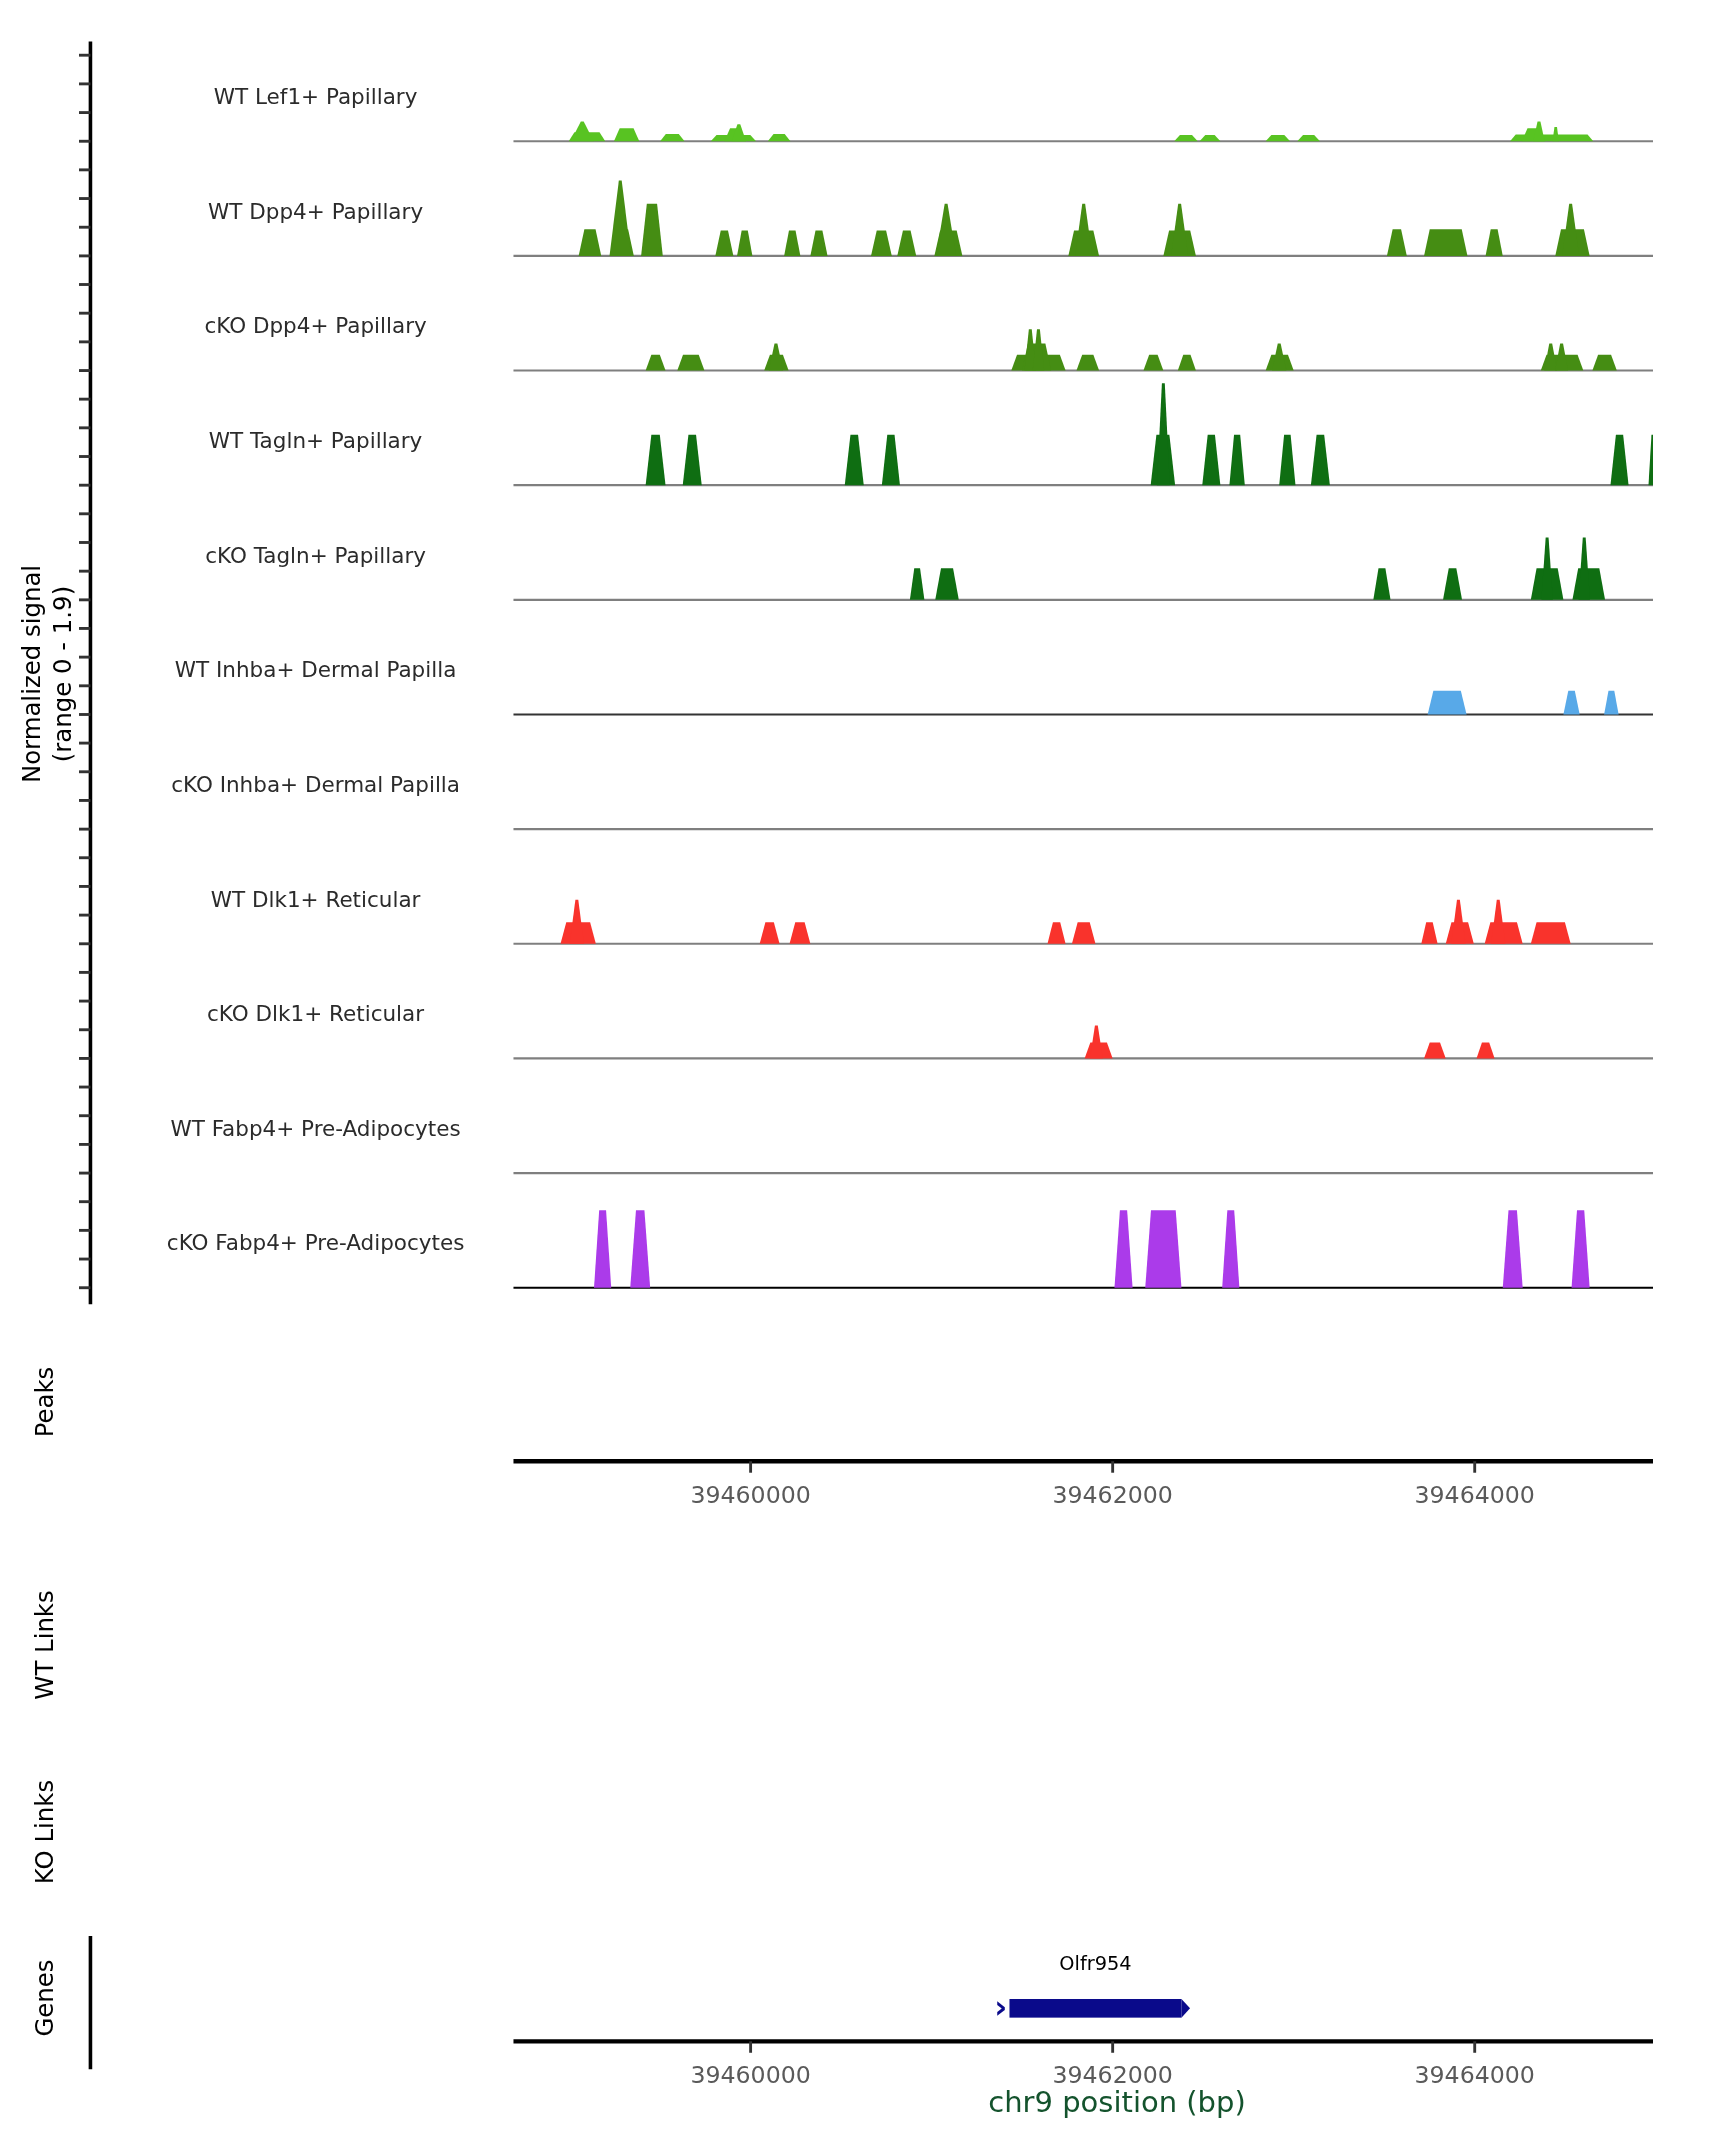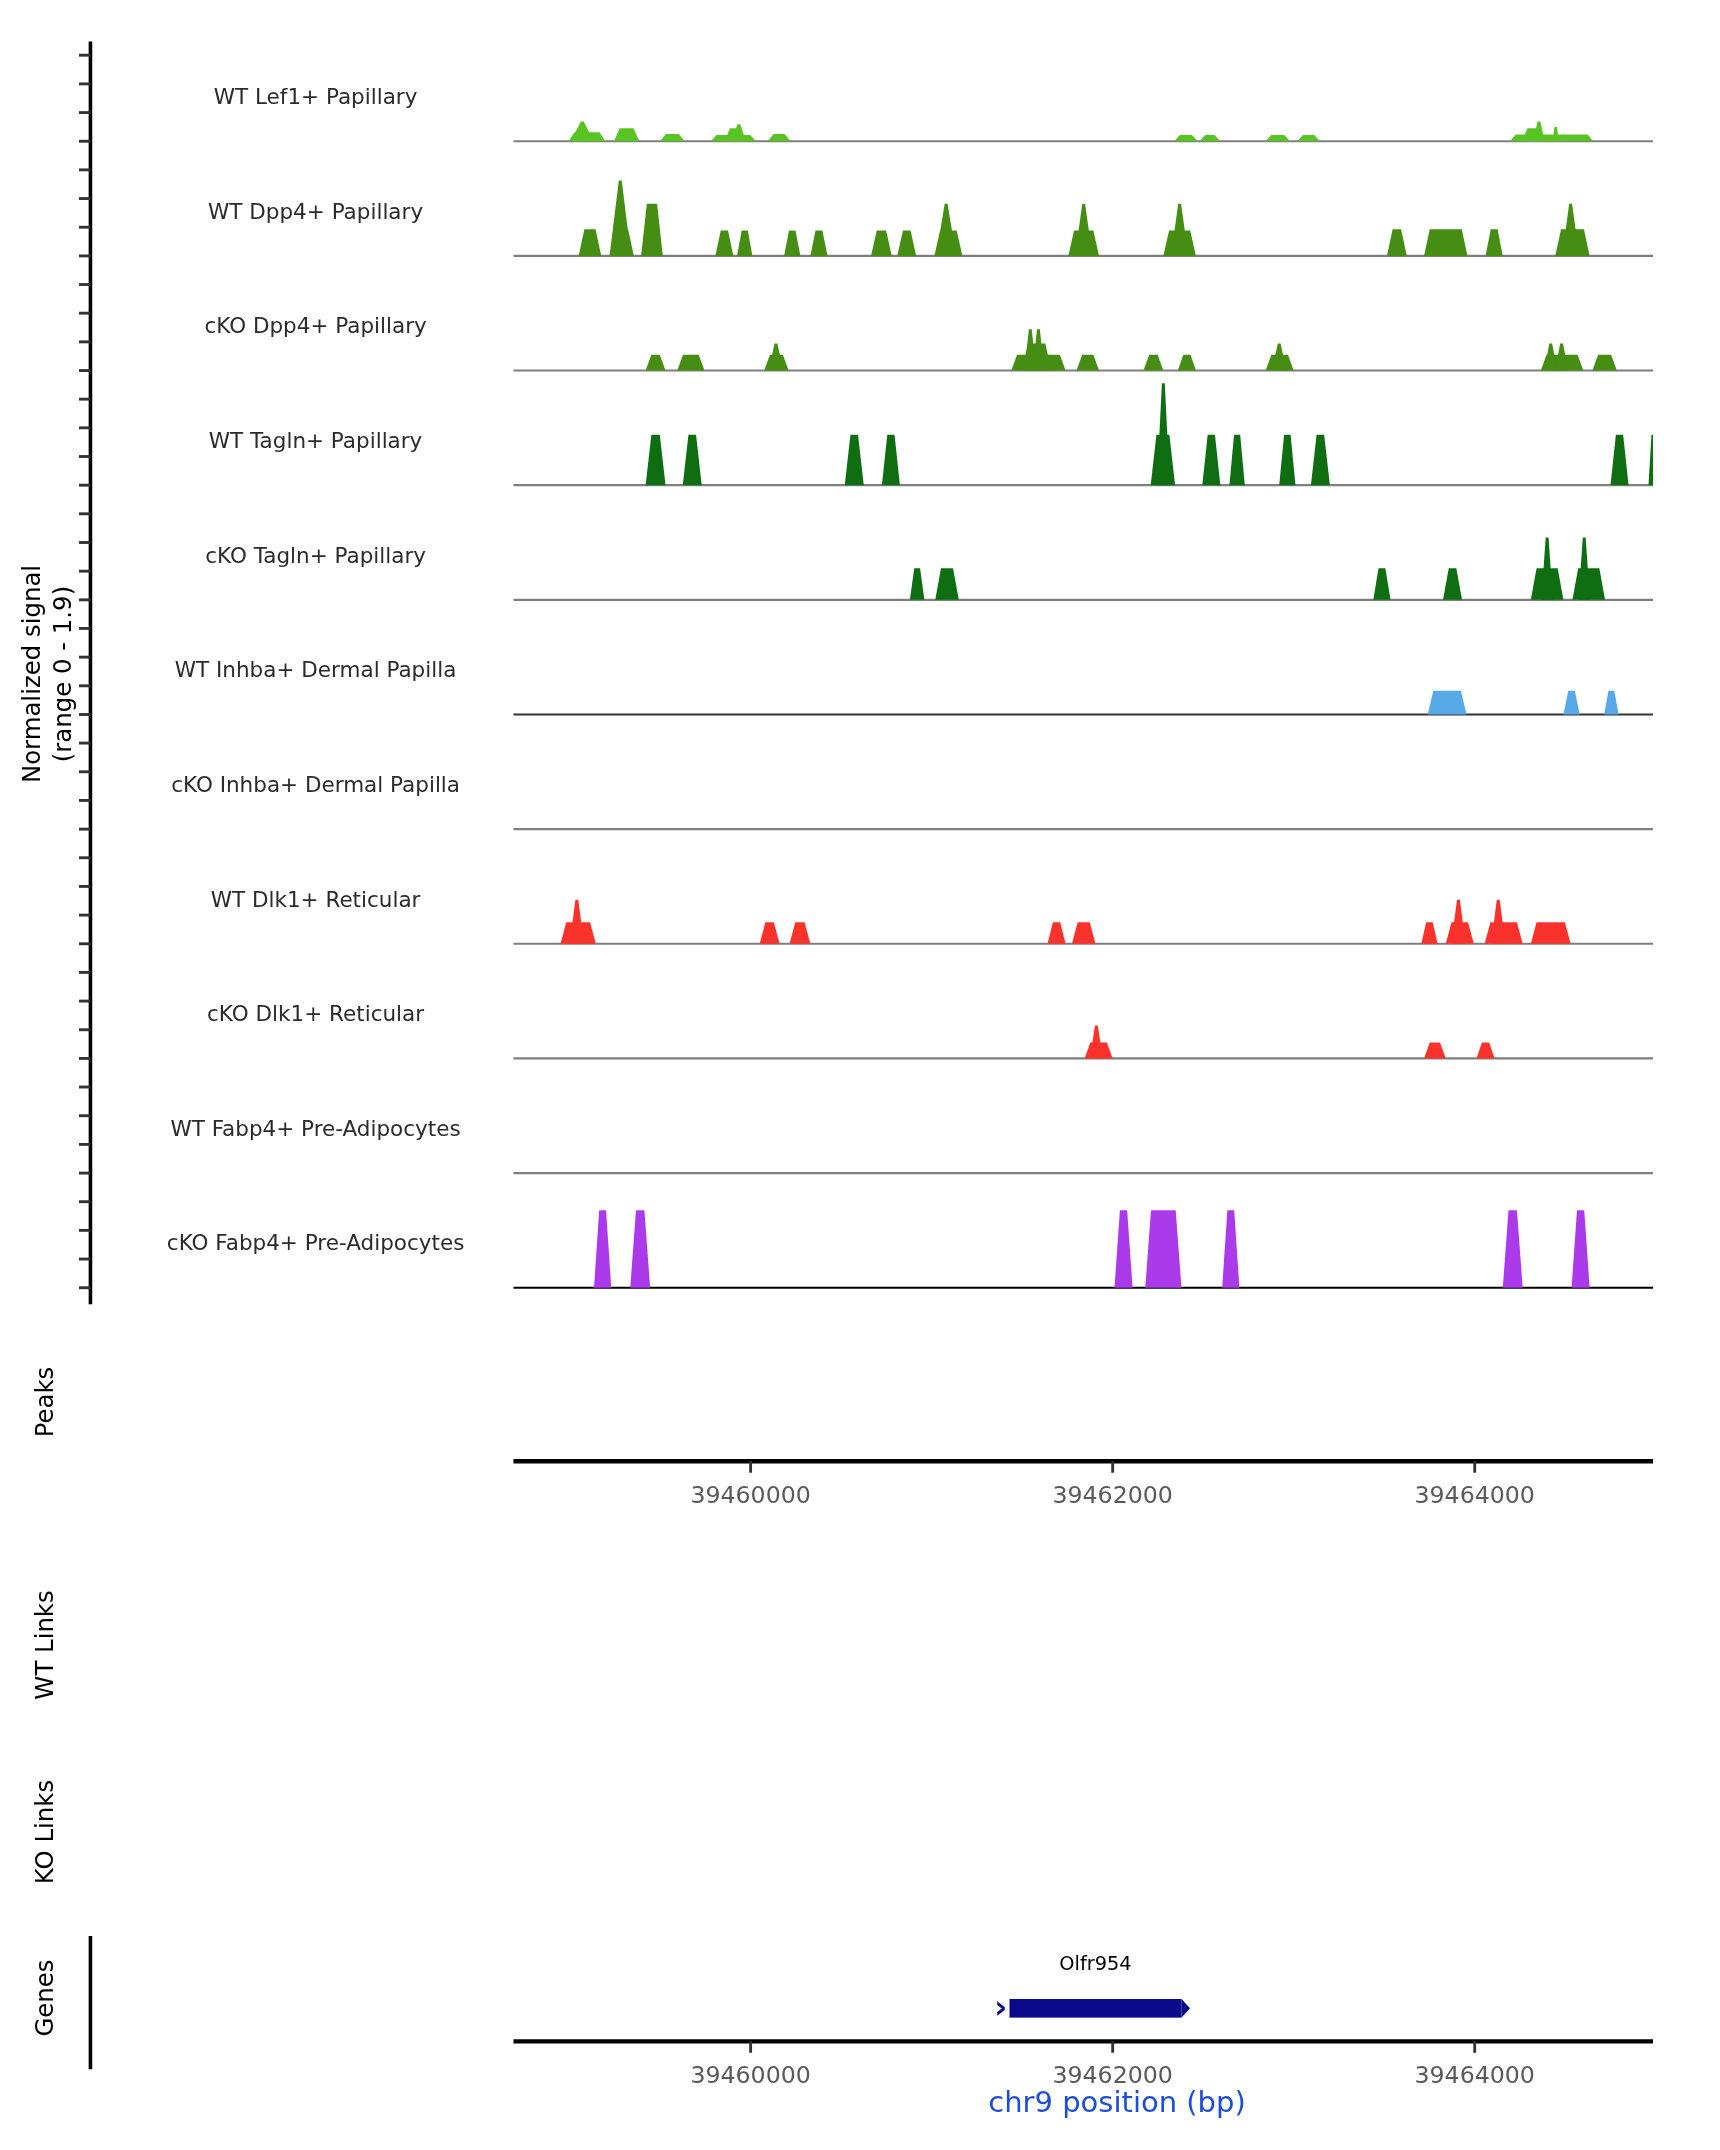--- a/index.html
+++ b/index.html
@@ -3,21 +3,21 @@
 <meta charset="utf-8">
 <style>
   html,body{margin:0;padding:0;background:#ffffff;}
   .figure{position:relative;width:1653px;height:2151px;background:#ffffff;overflow:hidden;
           font-family:"DejaVu Sans","Liberation Sans",sans-serif;}
   svg{position:absolute;left:0;top:0;}
   .rot-label{position:absolute;transform:translate(-50%,-50%) rotate(-90deg);
              white-space:nowrap;color:#000;text-align:center;}
   .ylabel{font-size:24.4px;line-height:1.25;}
   .section-label{font-size:24.4px;}
-  .xlabel{position:absolute;transform:translate(-50%,0);font-size:29px;color:#1d4ed8;white-space:nowrap;}
+  .xlabel{position:absolute;transform:translate(-50%,0);font-size:29px;color:#14532d;white-space:nowrap;}
 </style>
 </head>
 <body>
 
 <div class="figure">
 
   <svg id="plot" width="1721" height="2151" viewBox="0 0 2400 3000">
       <line x1="126" y1="58" x2="126" y2="1819" stroke="#000" stroke-width="5"></line>
       <line x1="110" y1="197" x2="126" y2="197" stroke="#333" stroke-width="4"></line>
       <line x1="110" y1="157" x2="126" y2="157" stroke="#333" stroke-width="4"></line>

